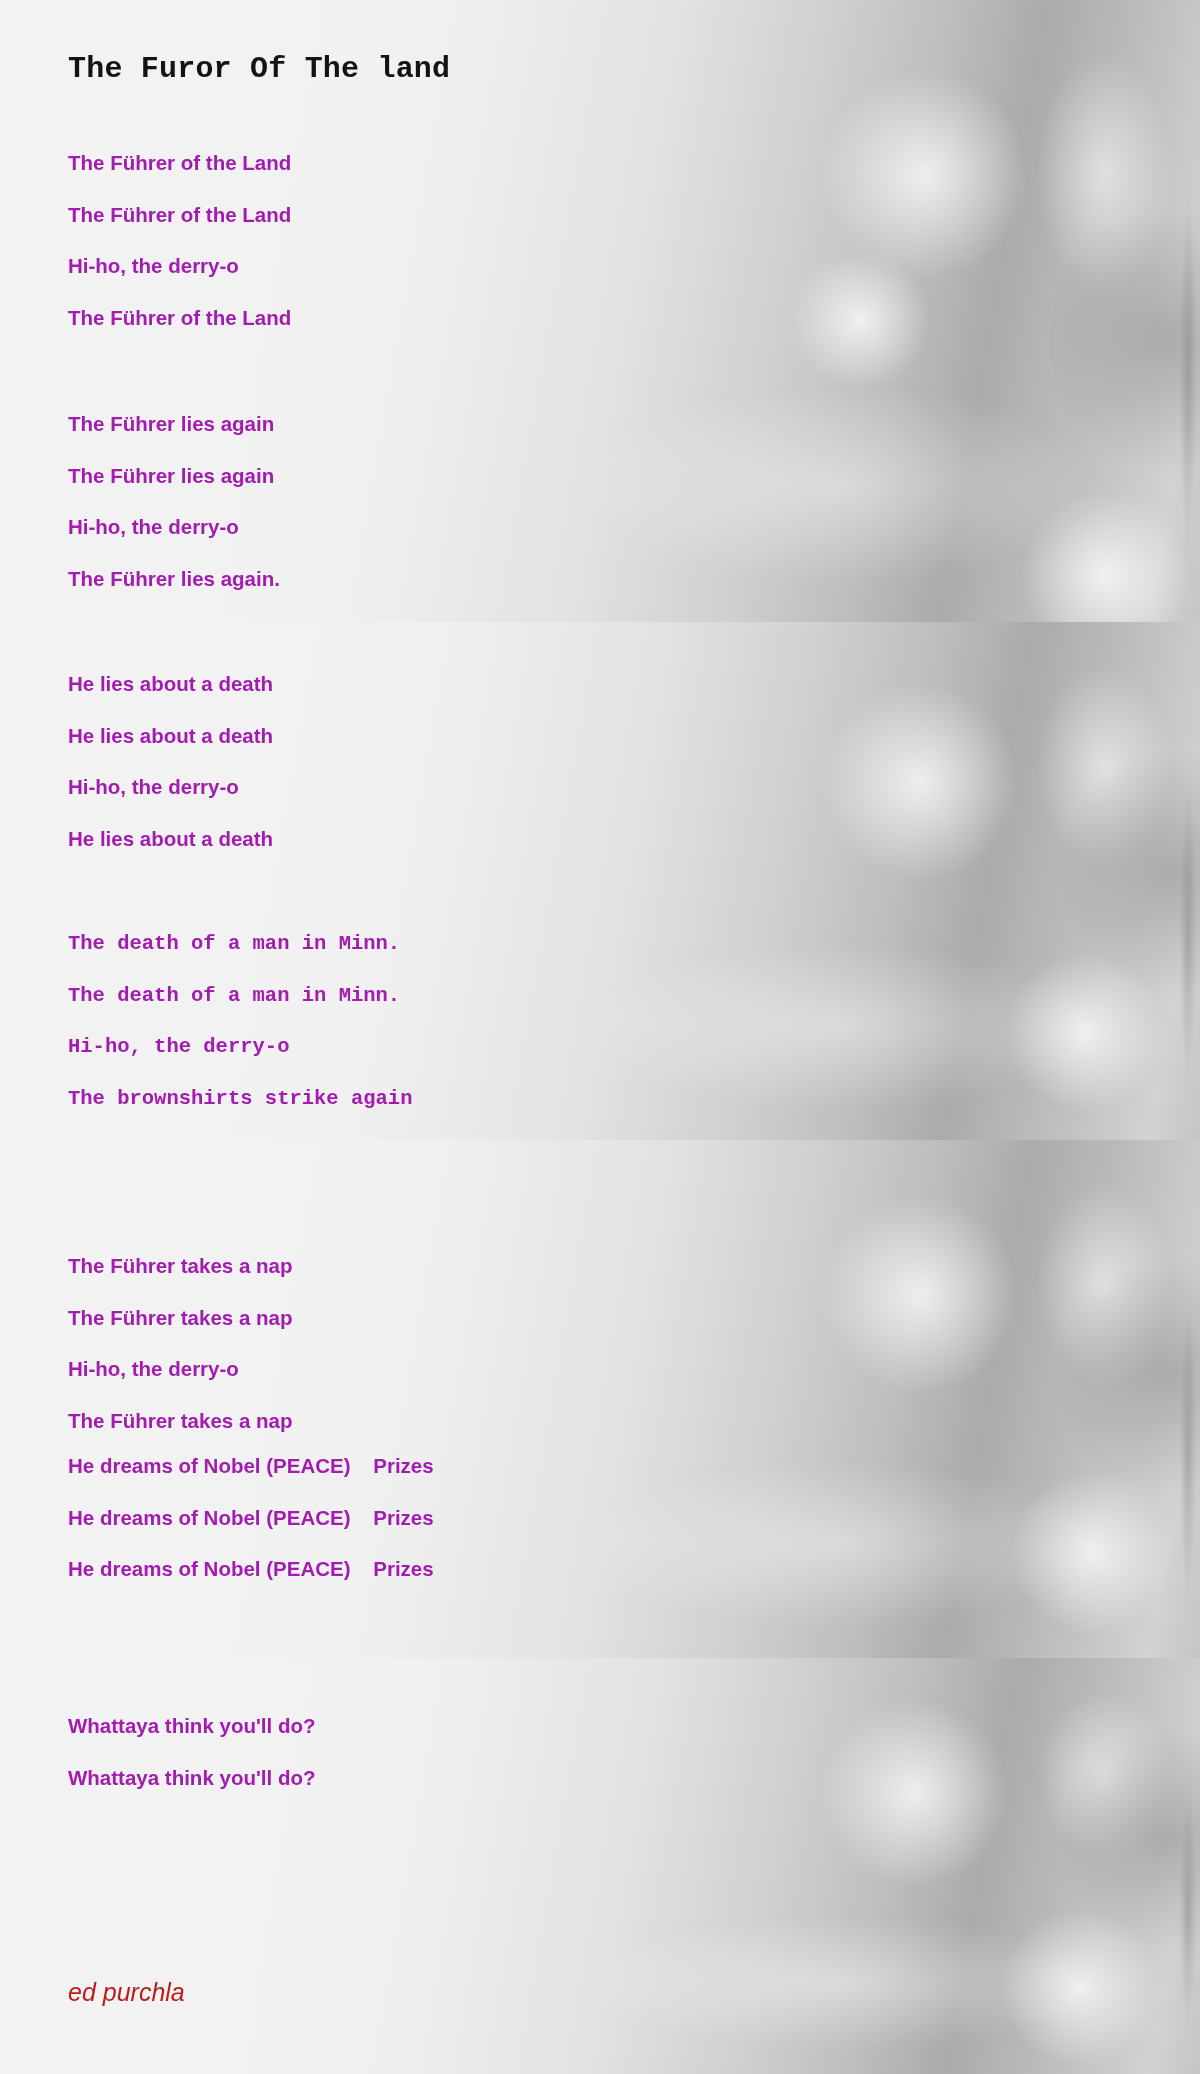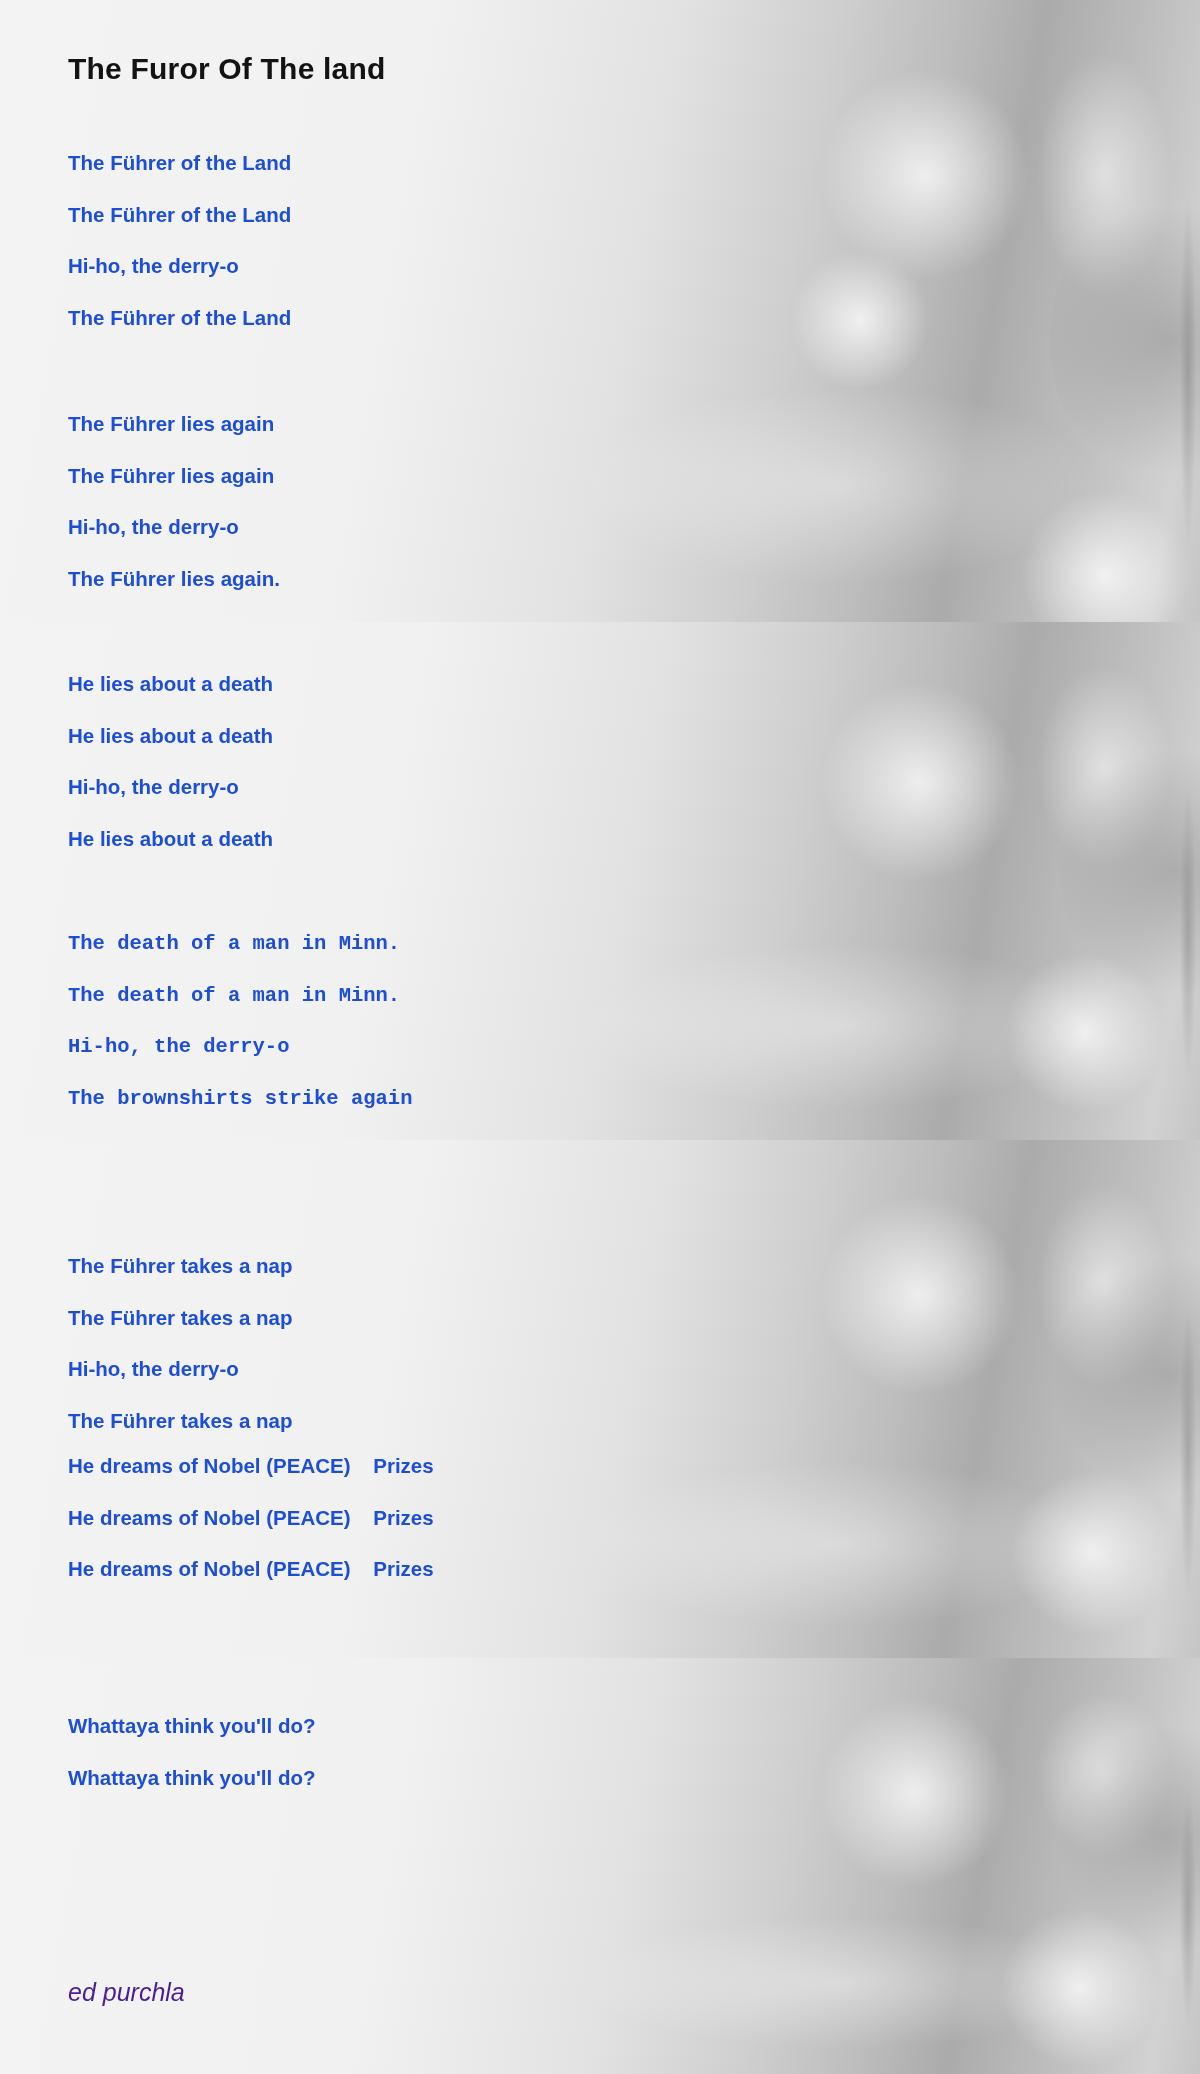--- a/index.html
+++ b/index.html
@@ -75,40 +75,41 @@
   }
   .poem-title {
     position: absolute;
     left: 68px;
     top: 52px;
     font-size: 30px;
     font-weight: bold;
     color: #131313;
     letter-spacing: 0.2px;
     white-space: nowrap;
+    font-family: Liberation Mono, monospace;
   }
   .stanza {
     position: absolute;
     left: 68px;
   }
   .line {
     font-size: 20.5px;
     font-weight: bold;
-    color: #1d4ed8;
+    color: #a21caf;
     line-height: 51.5px;
     white-space: pre;
   }
   .author {
     position: absolute;
     left: 68px;
     top: 1978px;
     font-size: 25px;
     font-style: italic;
     font-weight: normal;
-    color: #4c1d95;
+    color: #b91c1c;
     white-space: nowrap;
   }
 
   .s1 { top: 137px; }
   .s2 { top: 398px; }
   .s3 { top: 658px; }
   .s4 { top: 918px; font-family: Liberation Mono, monospace; }
   .s5 { top: 1240px; }
   .s6 { top: 1440px; }
   .s7 { top: 1700px; }

